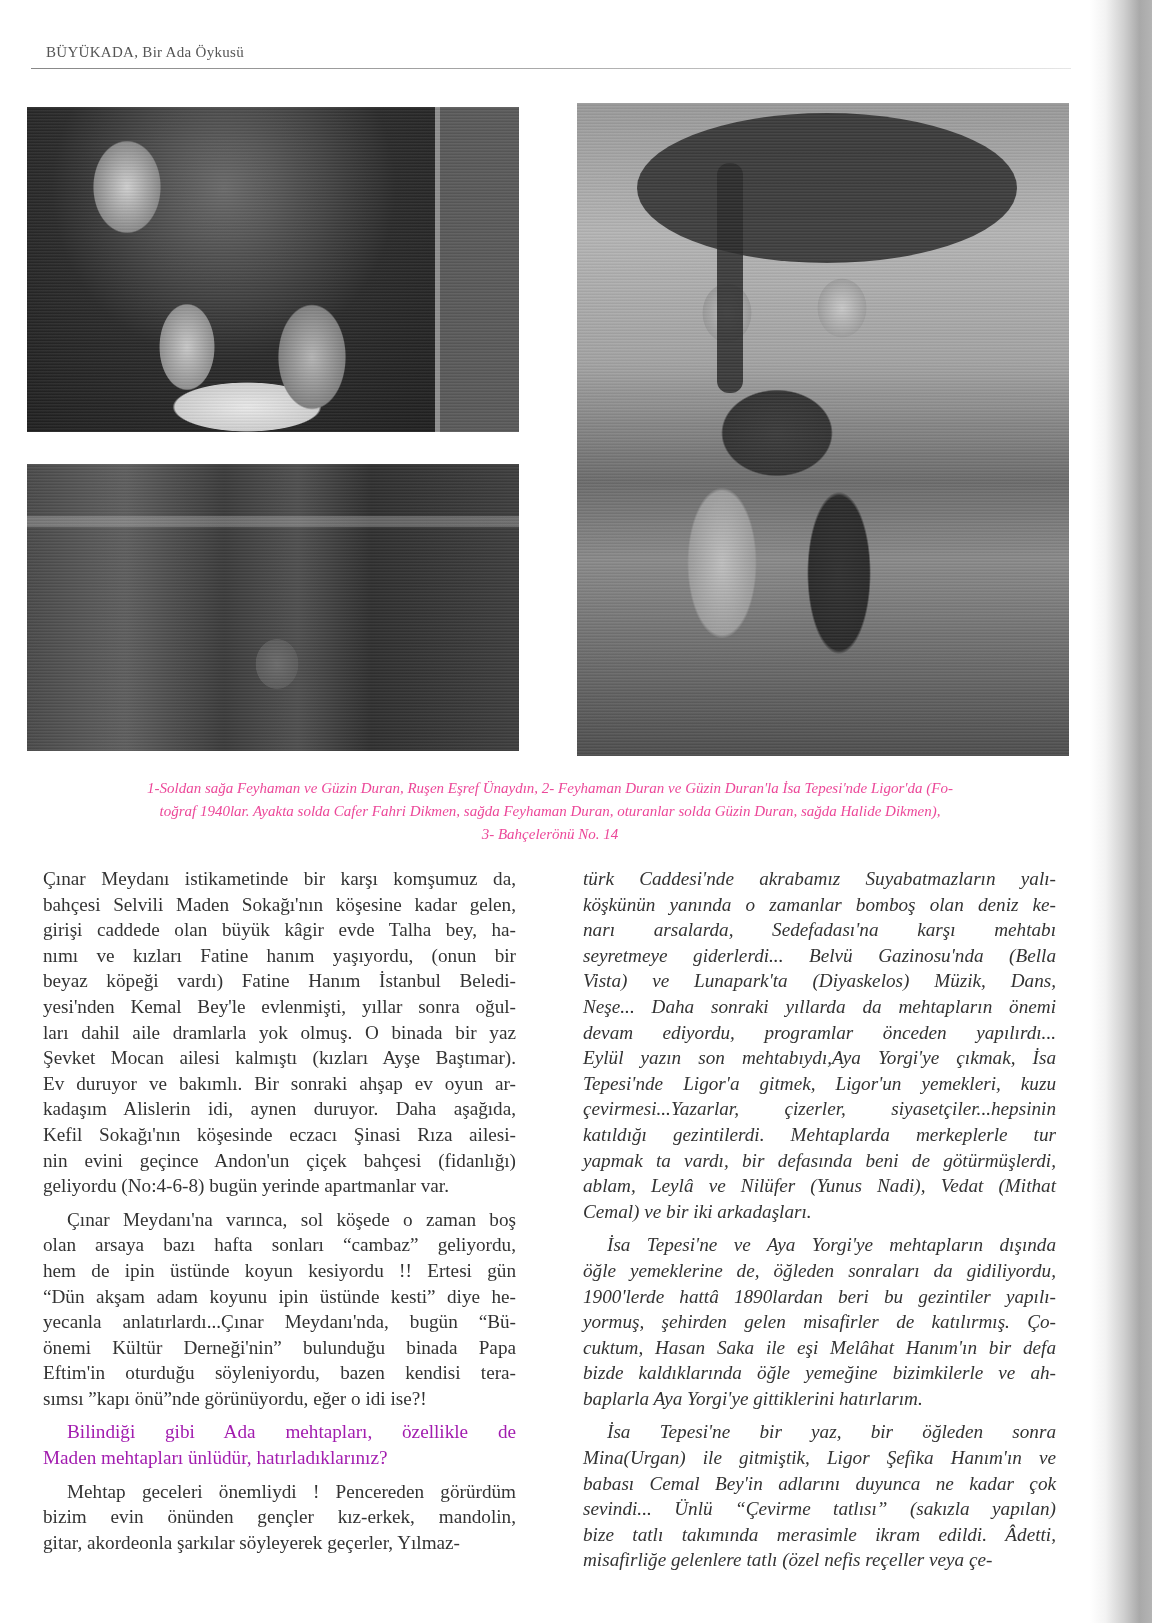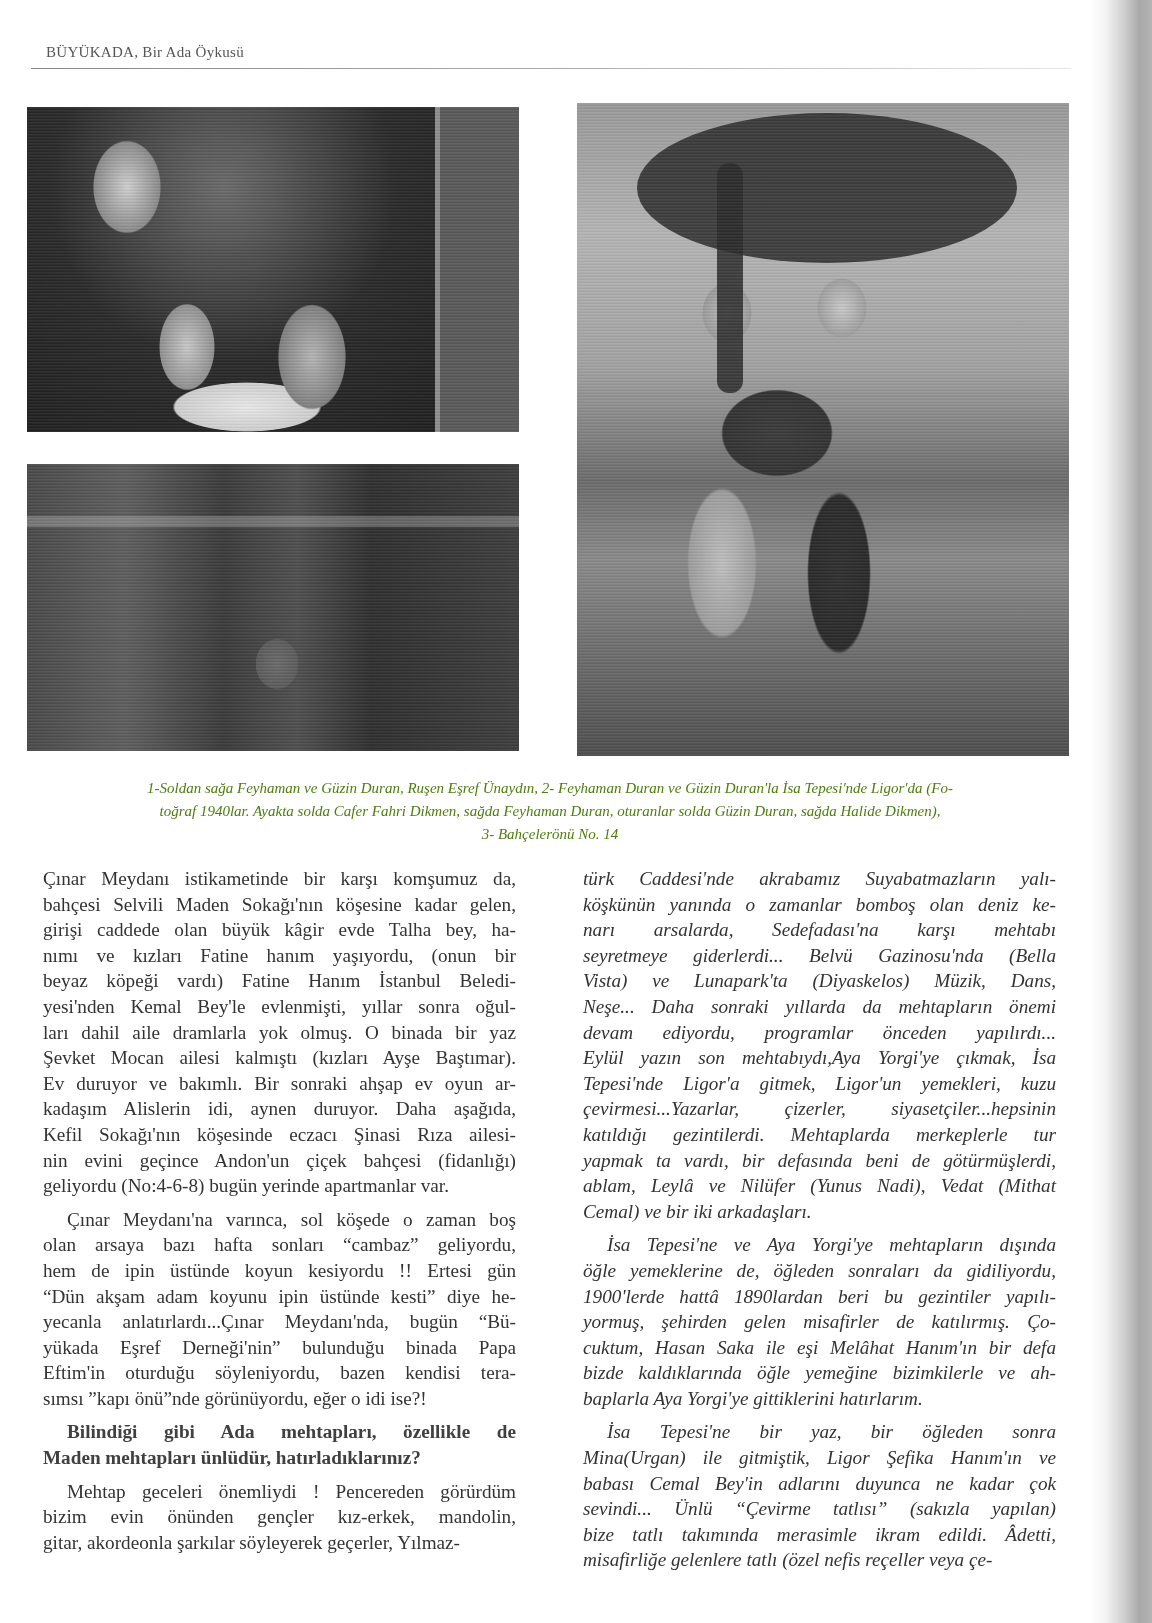--- a/index.html
+++ b/index.html
@@ -51,33 +51,33 @@
         radial-gradient(ellipse 55px 140px at 262px 470px, #303030 0%, #2a2a2a 55%, transparent 58%),
         radial-gradient(ellipse 90px 70px at 200px 330px, #3c3c3c 0%, #333 60%, transparent 62%),
         linear-gradient(to bottom, #9a9a9a 0%, #b5b5b5 20%, #a3a3a3 40%, #6c6c6c 58%, #8a8a8a 70%, #4e4e4e 100%);
     }
     .photo-tree {
       position: absolute; border-radius: 50%; background: #2a2a2a; opacity: 0.85;
     }
     .caption {
       position: absolute; left: 30px; top: 777px; width: 1040px;
       text-align: center; font-style: italic; font-size: 15px; line-height: 23px;
-      color: #4d7c0f; font-family: "Liberation Serif", "DejaVu Serif", serif;
+      color: #ec4899; font-family: "Liberation Serif", "DejaVu Serif", serif;
     }
     .caption span { display: block; }
     .column {
       position: absolute; top: 866px; width: 485px;
       font-size: 19.2px; line-height: 25.6px; color: #333;
       text-align: justify;
     }
     #col-left { left: 31px; }
     #col-right { left: 571px; font-style: italic; }
     .column p { margin: 0 0 8px 12px; text-indent: 24px; }
     .column p.no-indent { text-indent: 0; }
-    .column p.heading { font-weight: bold; color: #404040; }
+    .column p.heading { font-weight: normal; color: #a21caf; }
     .line { display: block; text-align: justify; text-align-last: justify; white-space: nowrap; }
     .line.last { text-align-last: left; }
     .line.indent { padding-left: 24px; }
   </style>
 </head>
 <body>
 
 <div class="page-shade"></div>
 
 <div class="running-head">BÜYÜKADA, Bir Ada Öykusü</div>
@@ -111,21 +111,21 @@
       <span class="line">Kefil Sokağı'nın köşesinde eczacı Şinasi Rıza ailesi-</span>
       <span class="line">nin evini geçince Andon'un çiçek bahçesi (fidanlığı)</span>
       <span class="line last">geliyordu (No:4-6-8) bugün yerinde apartmanlar var.</span>
     </p>
     <p class="no-indent">
       <span class="line indent">Çınar Meydanı'na varınca, sol köşede o zaman boş</span>
       <span class="line">olan arsaya bazı hafta sonları “cambaz” geliyordu,</span>
       <span class="line">hem de ipin üstünde koyun kesiyordu !! Ertesi gün</span>
       <span class="line">“Dün akşam adam koyunu ipin üstünde kesti” diye he-</span>
       <span class="line">yecanla anlatırlardı...Çınar Meydanı'nda, bugün “Bü-</span>
-      <span class="line">yükada Eşref Derneği'nin” bulunduğu binada Papa</span>
+      <span class="line">önemi Kültür Derneği'nin” bulunduğu binada Papa</span>
       <span class="line">Eftim'in oturduğu söyleniyordu, bazen kendisi tera-</span>
       <span class="line last">sımsı ”kapı önü”nde görünüyordu, eğer o idi ise?!</span>
     </p>
     <p class="no-indent heading">
       <span class="line indent">Bilindiği gibi Ada mehtapları, özellikle de</span>
       <span class="line last">Maden mehtapları ünlüdür, hatırladıklarınız?</span>
     </p>
     <p class="no-indent">
       <span class="line indent">Mehtap geceleri önemliydi ! Pencereden görürdüm</span>
       <span class="line">bizim evin önünden gençler kız-erkek, mandolin,</span>

